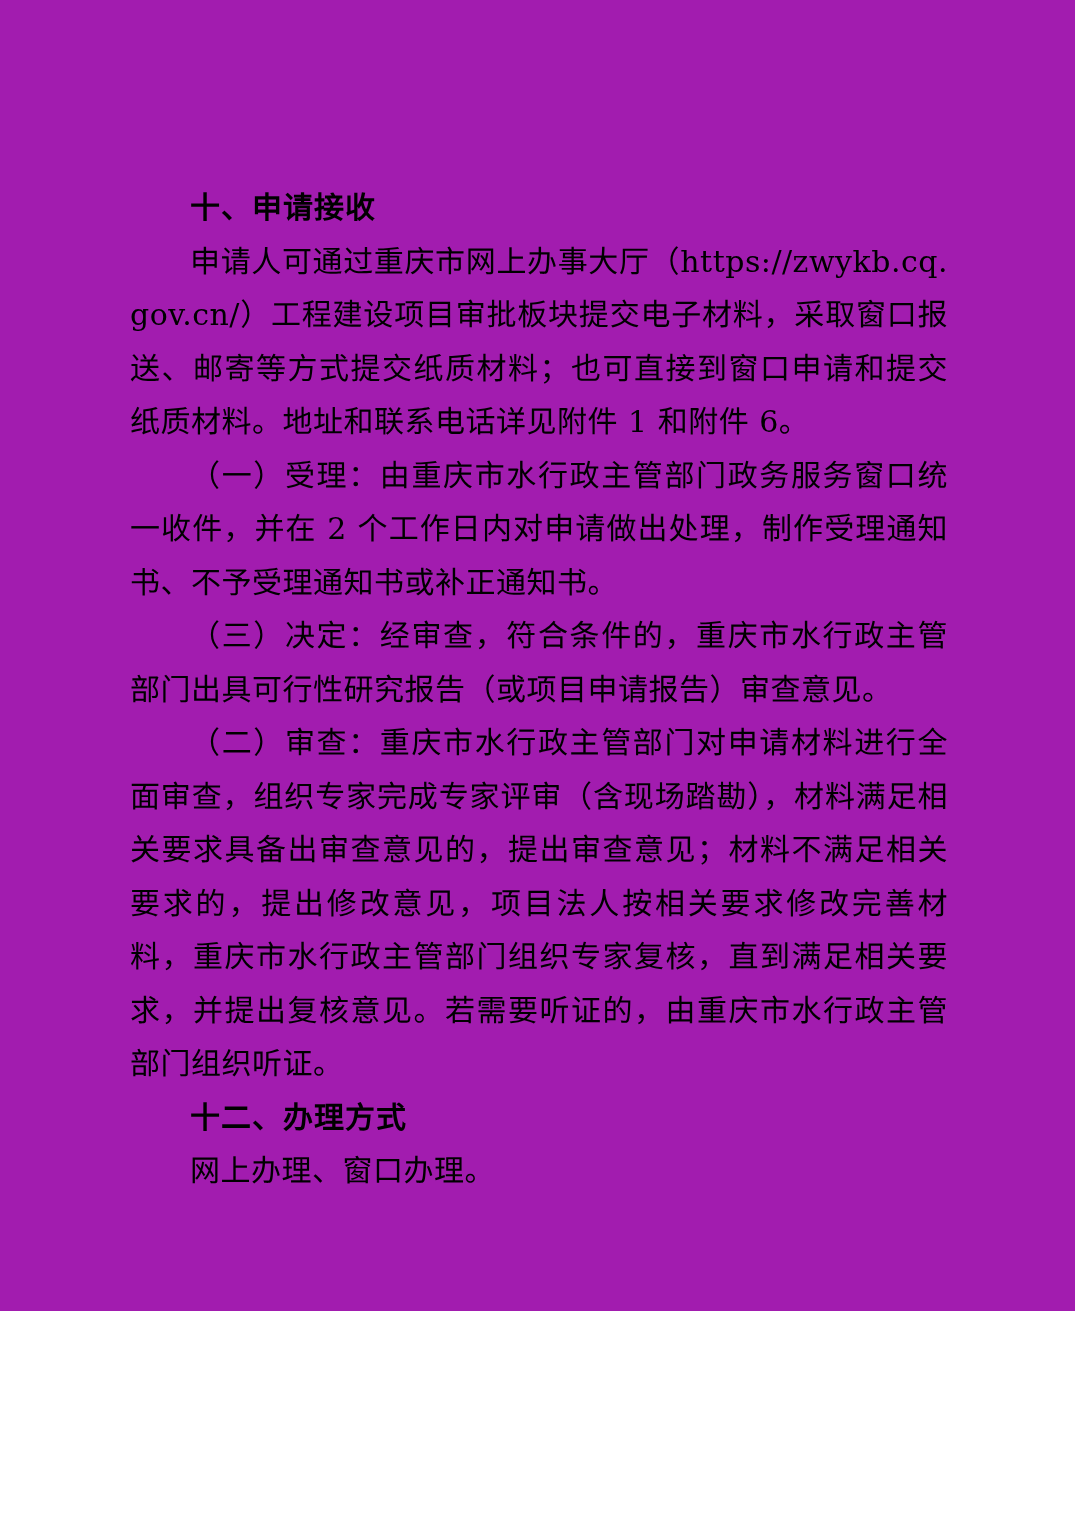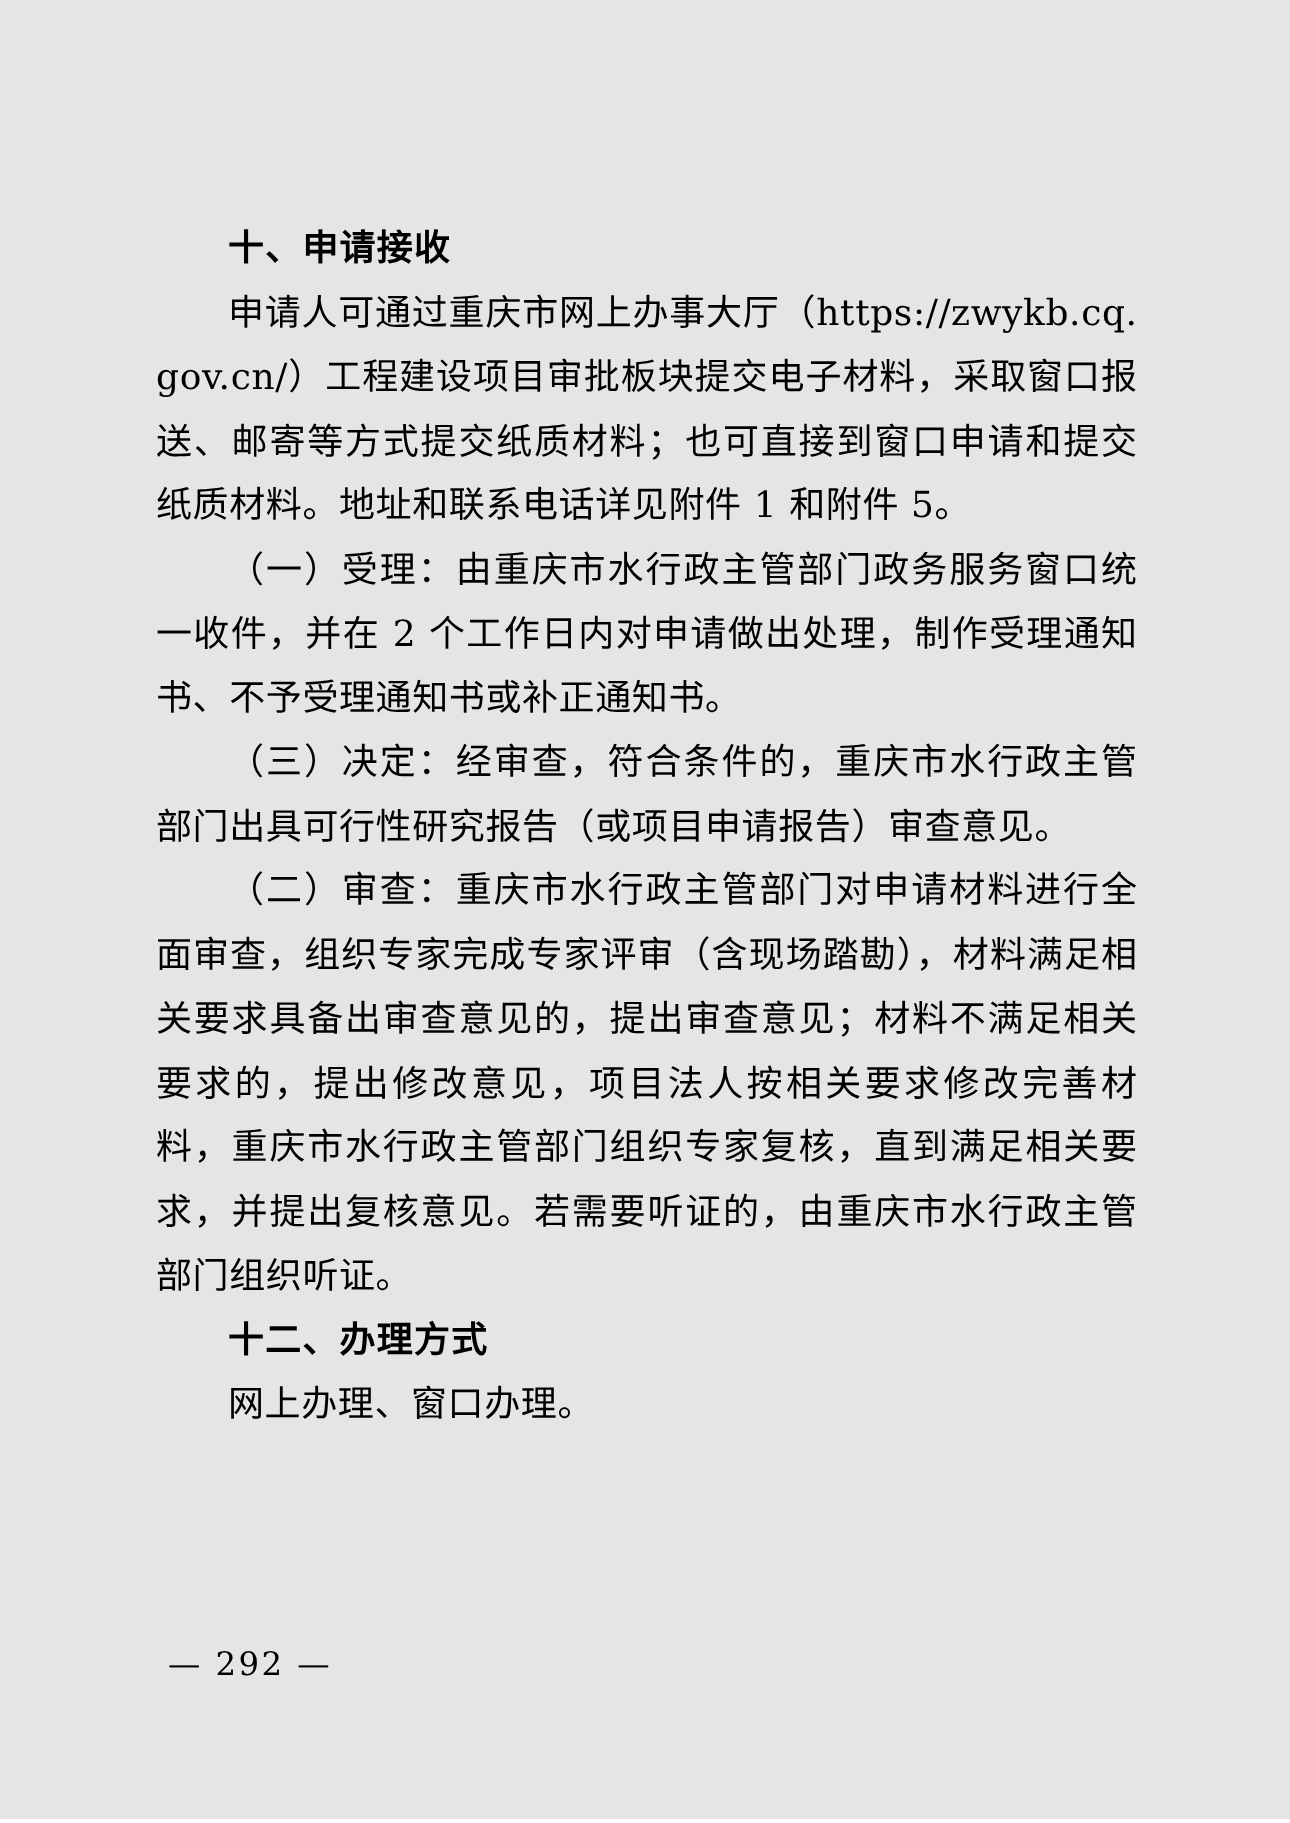--- a/index.html
+++ b/index.html
@@ -4,22 +4,22 @@
 <style>
   * { margin: 0; padding: 0; box-sizing: border-box; }
   html, body {
     background: #ffffff;
     font-family: "DejaVu Serif", "Liberation Serif", serif;
     color: #000000;
   }
   .page {
     position: relative;
     width: 1075px;
-    height: 1516px;
-    background: #e5e5e5;
+    height: 1311px;
+    background: #a21caf;
     overflow: hidden;
   }
   .content {
     position: absolute;
     left: 130px;
     top: 181px;
     width: 818px;
     font-size: 30px;
     line-height: 53.5px;
     text-align: justify;
@@ -47,21 +47,21 @@
     letter-spacing: 2px;
     font-family: "DejaVu Serif", "Liberation Serif", serif;
   }
 </style>
 </head>
 <body>
 
 <div class="page">
   <div class="content" id="content">
       <div class="heading">十、申请接收</div>
-      <p class="para">申请人可通过重庆市网上办事大厅（https://zwykb.cq.gov.cn/）工程建设项目审批板块提交电子材料，采取窗口报送、邮寄等方式提交纸质材料；也可直接到窗口申请和提交纸质材料。地址和联系电话详见附件 1 和附件 5。</p>
+      <p class="para">申请人可通过重庆市网上办事大厅（https://zwykb.cq.gov.cn/）工程建设项目审批板块提交电子材料，采取窗口报送、邮寄等方式提交纸质材料；也可直接到窗口申请和提交纸质材料。地址和联系电话详见附件 1 和附件 6。</p>
       <p class="para">（一）受理：由重庆市水行政主管部门政务服务窗口统一收件，并在 2 个工作日内对申请做出处理，制作受理通知书、不予受理通知书或补正通知书。</p>
       <p class="para">（三）决定：经审查，符合条件的，重庆市水行政主管部门出具可行性研究报告（或项目申请报告）审查意见。</p>
       <p class="para">（二）审查：重庆市水行政主管部门对申请材料进行全面审查，组织专家完成专家评审（含现场踏勘），材料满足相关要求具备出审查意见的，提出审查意见；材料不满足相关要求的，提出修改意见，项目法人按相关要求修改完善材料，重庆市水行政主管部门组织专家复核，直到满足相关要求，并提出复核意见。若需要听证的，由重庆市水行政主管部门组织听证。</p>
       <div class="heading">十二、办理方式</div>
       <p class="para">网上办理、窗口办理。</p>
     </div>
   <div class="page-number">— 292 —</div>
 </div>
 
 </body></html>

